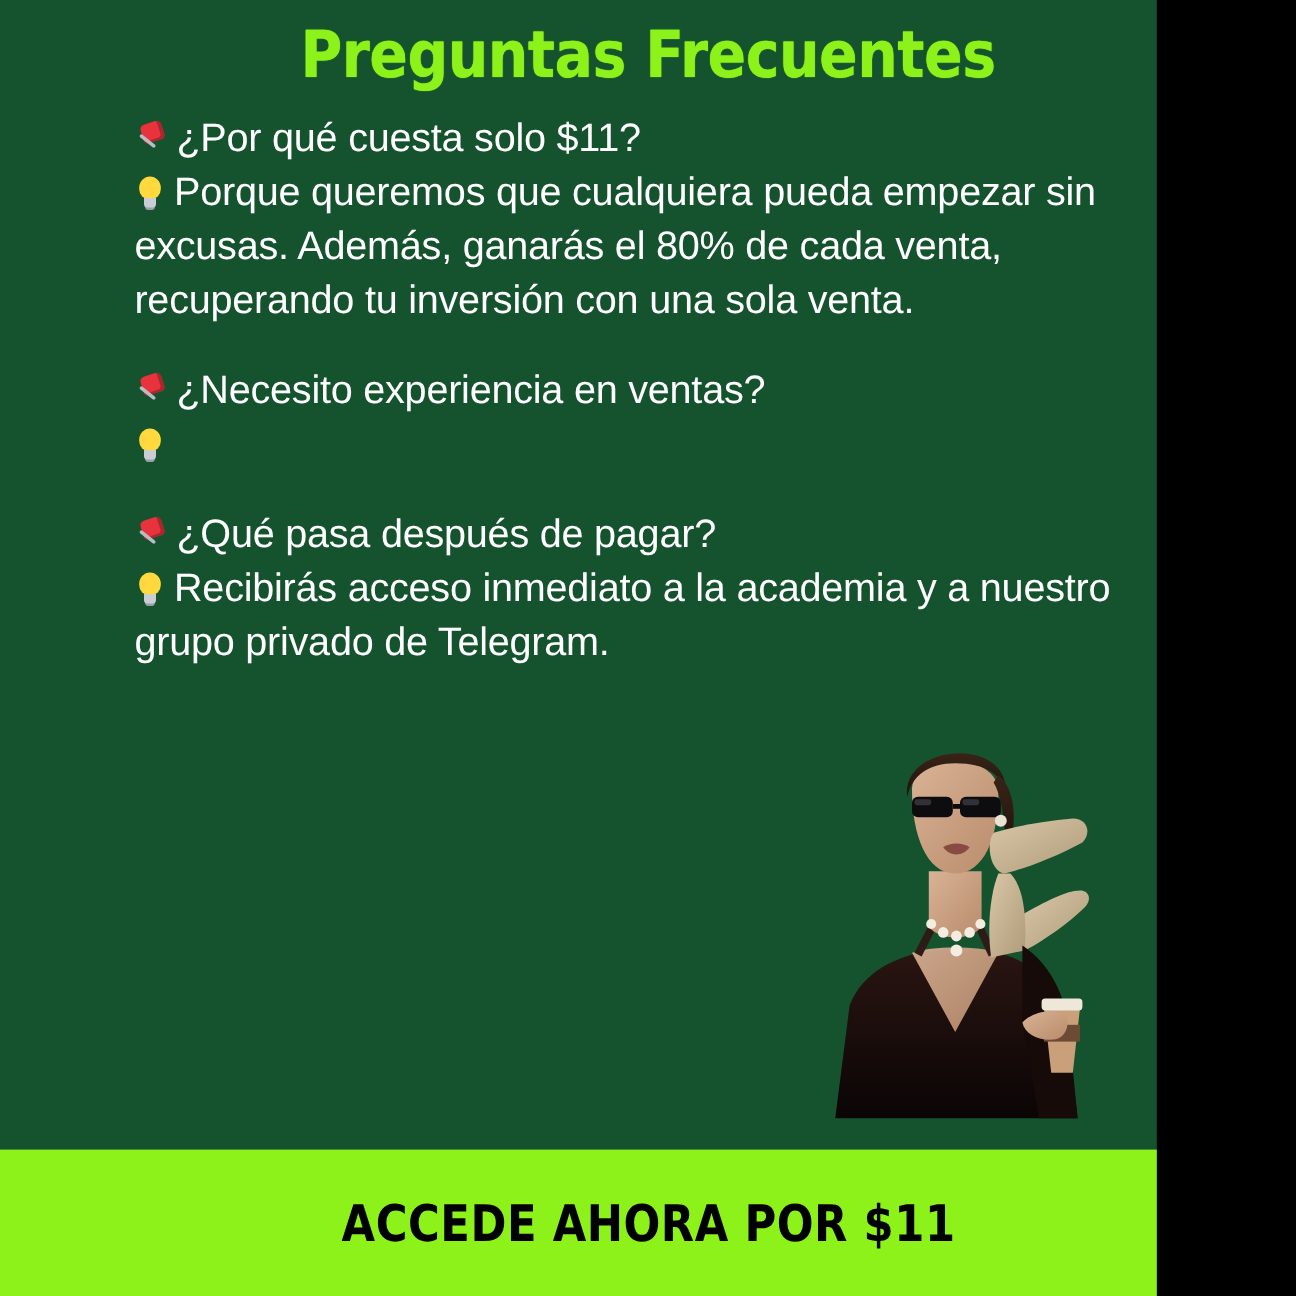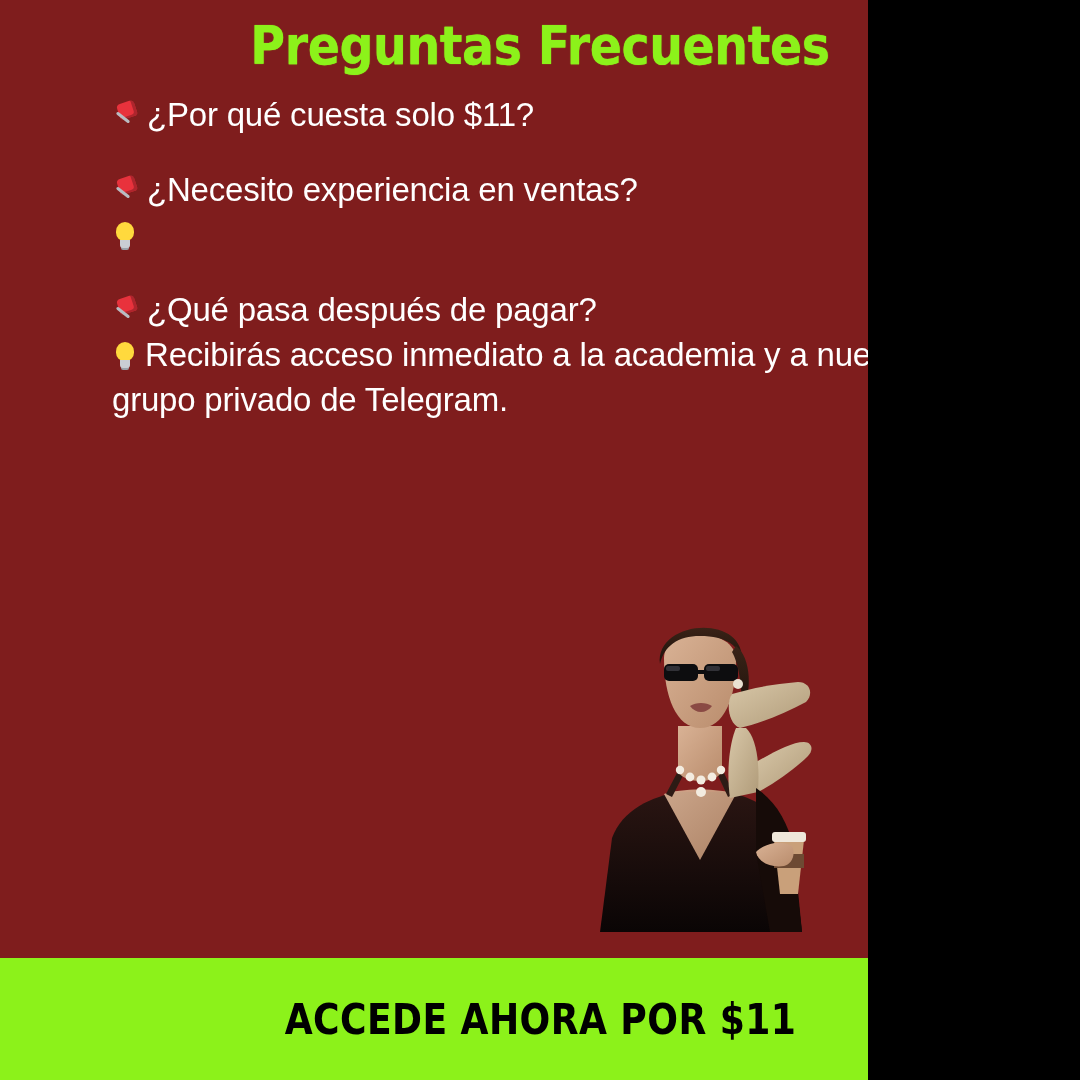--- a/index.html
+++ b/index.html
@@ -9,23 +9,23 @@
     background: #000000;
   }
   body {
     width: 1080px;
     height: 1080px;
     overflow: hidden;
     font-family: "Liberation Sans", sans-serif;
   }
   .canvas {
     position: relative;
-    width: 868px;
+    width: 964px;
     height: 1080px;
-    background: #7f1d1d;
+    background: #14532d;
     overflow: hidden;
   }
 
   
   .title {
     position: absolute;
     top: 14px;
     left: 0;
     width: 1080px;
     text-align: center;
@@ -148,20 +148,21 @@
 <body>
 
 <div class="canvas">
 
   <div class="title">Preguntas Frecuentes</div>
 
   <div class="content">
 
     <div class="qa">
       <p class="q"><span class="pin"></span><span>¿Por qué cuesta solo $11?</span></p>
+      <p class="a"><span class="bulb"></span><span>Porque queremos que cualquiera pueda empezar sin excusas. Además, ganarás el 80% de cada venta, recuperando tu inversión con una sola venta.</span></p>
     </div>
 
 
     <div class="qa">
       <p class="q"><span class="pin"></span><span>¿Necesito experiencia en ventas?</span></p>
       <p class="a"><span class="bulb"></span></p>
     </div>
 
     <div class="qa">
       <p class="q"><span class="pin"></span><span>¿Qué pasa después de pagar?</span></p>

